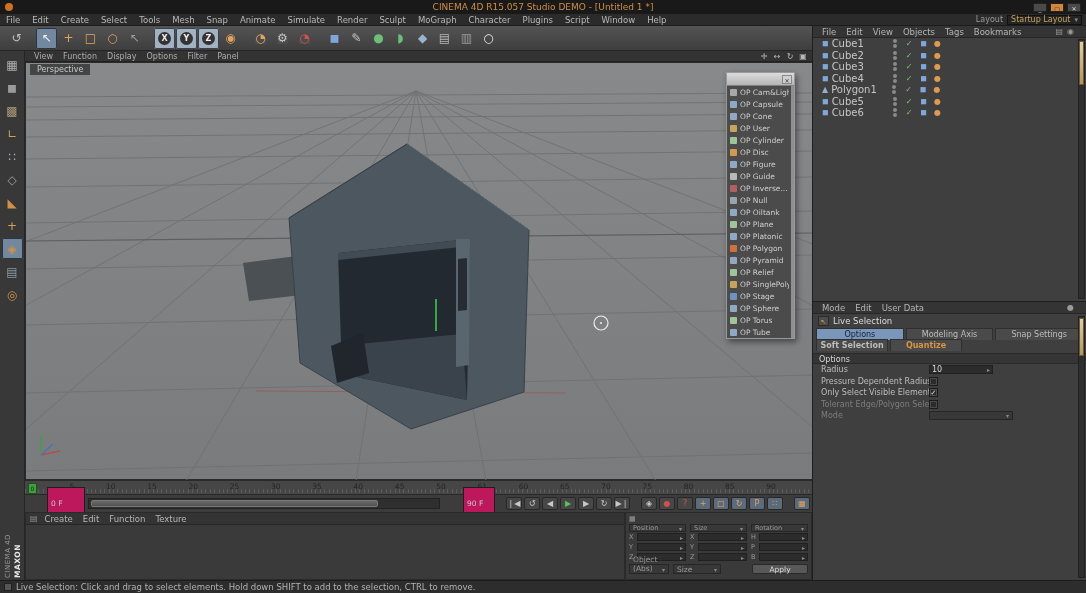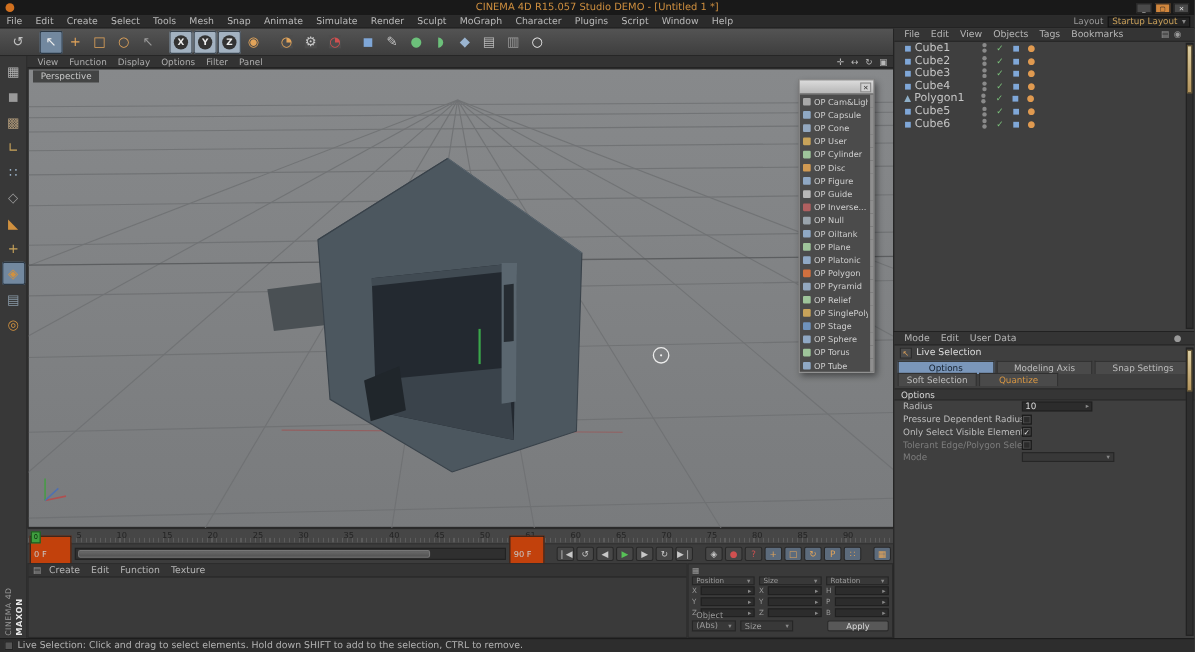--- a/index.html
+++ b/index.html
@@ -73,39 +73,39 @@
   .vscroll .thumb{position:absolute;left:0;right:0;background:linear-gradient(#dccfa4,#b4945c);border:1px solid #6a5a38;}
 
   #am{position:absolute;left:812px;top:301px;width:274px;height:279px;background:#3f3f3f;border-left:1px solid #1e1e1e;border-top:1px solid #1e1e1e;}
   #am .toolrow{display:flex;align-items:center;gap:4px;height:14px;padding:0 5px;}
   #am .toolrow .tico{width:11px;height:10px;background:#4c4c4c;border:1px solid #2a2a2a;color:#e2a45a;font-size:7px;line-height:10px;text-align:center;font-style:normal;}
   #am .toolrow b{font-size:8.5px;color:#dcdcdc;font-weight:normal;}
   .am-tabs{display:flex;gap:2px;padding:0 3px;height:12px;align-items:flex-end;}
   .am-tab{flex:1;text-align:center;font-size:8px;color:#bdbdbd;background:#4a4a4a;border:1px solid #303030;border-bottom:none;padding:1px 2px;cursor:pointer;white-space:nowrap;overflow:hidden;}
   .am-tab.active{background:#7a97bb;color:#14202e;}
   .am-tabs.row2{height:11px;}
-  .am-tabs.row2 .am-tab{flex:none;width:72px;}
+  .am-tabs.row2 .am-tab{flex:none;width:72px;font-weight:bold;}
   .am-tab.accent{color:#d79643;}
   .am-section{height:11px;background:#353535;border-top:1px solid #2a2a2a;border-bottom:1px solid #2a2a2a;padding:1px 6px;font-size:8px;color:#d8d8d8;margin-top:2px;}
   .am-row{display:flex;align-items:center;height:11.5px;padding-left:8px;font-size:8px;color:#bdbdbd;}
   .am-row.dis{color:#7d7d7d;}
   .am-row .lab{width:108px;white-space:nowrap;overflow:hidden;}
   .fld{display:flex;align-items:center;background:#2c2c2c;border:1px solid #202020;height:9px;padding:0 2px;color:#d8d8d8;}
   .fld .spin{margin-left:auto;color:#8a8a8a;font-size:6px;font-style:normal;}
   .cb{width:9px;height:9px;background:#2b2b2b;border:1px solid #1b1b1b;box-shadow:inset 0 0 0 1px #4c4c4c;display:flex;align-items:center;justify-content:center;font-size:7px;color:#e0e0e0;cursor:pointer;}
   .dd{display:flex;align-items:center;background:#383838;border:1px solid #262626;height:9px;padding:0 3px;color:#9a9a9a;font-size:7.5px;}
   .dd .arr{margin-left:auto;font-size:6px;color:#8a8a8a;font-style:normal;}
 
   
   #ruler{position:absolute;left:25px;top:480px;width:787px;height:15px;background:#464646;border-top:1px solid #2a2a2a;border-bottom:1px solid #2a2a2a;}
   #ruler .ticks{display:flex;justify-content:space-between;padding:1px 36px 0 8px;font-size:7.5px;color:#242424;}
   #ruler::after{content:"";position:absolute;left:0;right:0;bottom:1px;height:4px;background:repeating-linear-gradient(90deg,#5c5c5c 0 1px,transparent 1px 4.4px);}
   #playhead{position:absolute;left:3px;top:2px;width:9px;height:11px;background:#3f9e3f;border:1px solid #1d521d;font-size:6px;color:#0c2c0c;text-align:center;line-height:10px;z-index:2;cursor:ew-resize;}
   #transport{position:absolute;left:25px;top:495px;width:787px;height:17px;background:#3c3c3c;display:flex;align-items:center;gap:3px;padding:0 2px;}
-  .tfld{width:38px;height:11px;background:#c2410c;border:1px solid #202020;font-size:7.5px;color:#c8c8c8;display:flex;align-items:center;padding:16px 3px;}
+  .tfld{width:38px;height:11px;background:#be185d;border:1px solid #202020;font-size:7.5px;color:#c8c8c8;display:flex;align-items:center;padding:16px 3px;margin-left:20px;}
   #tscroll{flex:1;height:11px;background:#2f2f2f;border:1px solid #222;position:relative;}
   #tscroll .thumb{position:absolute;left:2px;top:1px;bottom:1px;width:82%;background:linear-gradient(#6a6a6a,#525252);border:1px solid #777;border-radius:2px;cursor:grab;}
   .tbt{width:16px;height:13px;background:#474747;border:1px solid #282828;border-radius:2px;display:flex;align-items:center;justify-content:center;font-size:8px;color:#c8c8c8;cursor:pointer;flex:none;}
   .tbt i{font-style:normal;}
   .tbt.rec{background:#5c6b7c;}
   .tgap{width:5px;}
 
   
   #matpanel{position:absolute;left:25px;top:512px;width:600px;height:68px;background:#3a3a3a;border:1px solid #2a2a2a;}
   #matpanel .panel-menu .pic{font-style:normal;font-size:8px;color:#9a9a9a;margin-right:2px;}

